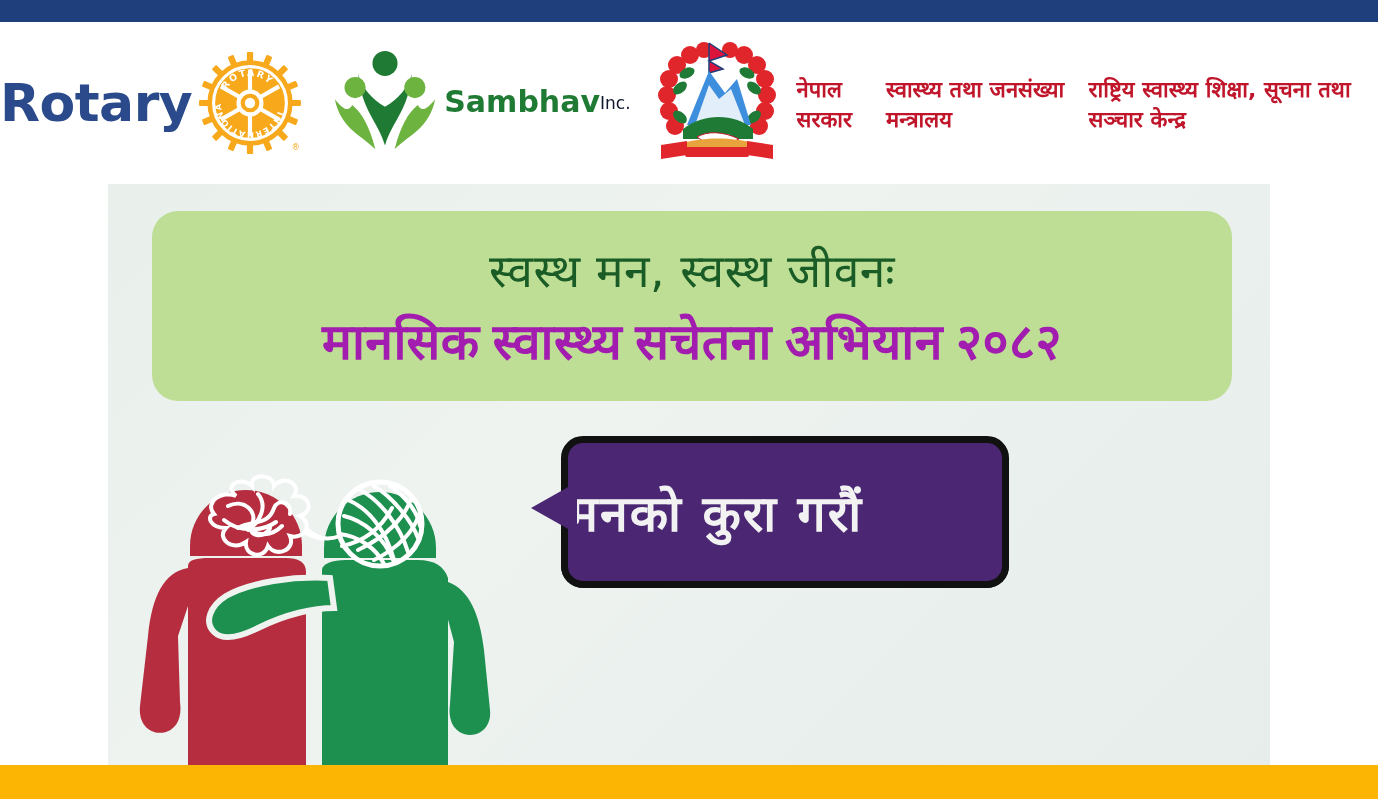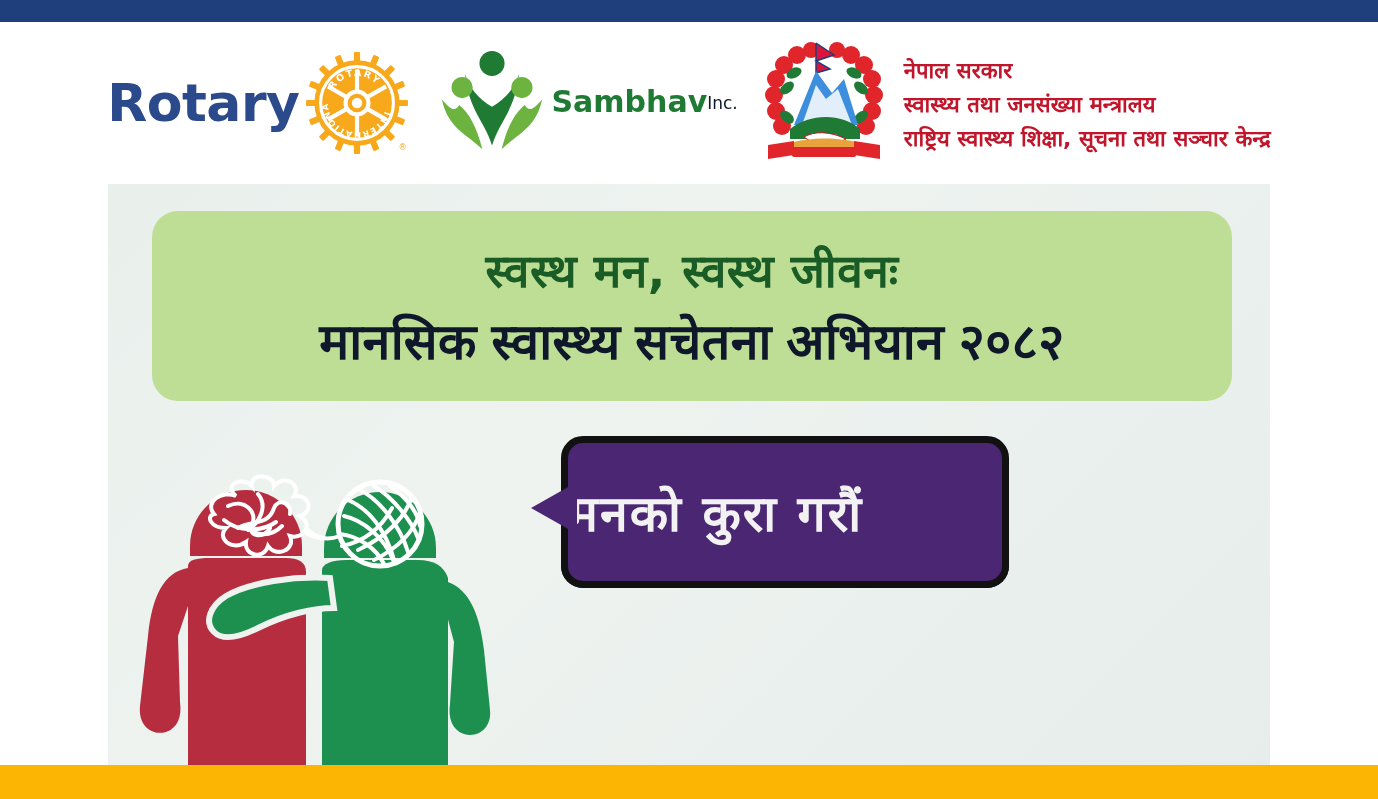--- a/index.html
+++ b/index.html
@@ -27,38 +27,38 @@
 
   
   .sambhav{ display:flex; align-items:center; margin-right:16px; }
   .sambhav-mark{ width:118px; height:108px; }
   .sambhav-name{ font-size:30px; font-weight:bold; color:#1F7A33; line-height:0.95; margin-top:-2px; }
   .sambhav-sub{ font-size:17px; font-weight:normal; color:#0f172a; line-height:1; }
 
   
   .nepal{ display:flex; align-items:center; gap:10px; }
   .nepal-emblem{ width:140px; height:140px; }
-  .nepal-text{ display:flex; flex-direction:column; gap:4px; color:#C0152A;
+  .nepal-text{ display:flex; gap:4px; color:#C0152A;
                font-family:"DejaVu Sans","Liberation Sans",sans-serif; }
   .nepal-text .l1{ font-size:22px; font-weight:bold; }
   .nepal-text .l2{ font-size:22px; font-weight:bold; }
   .nepal-text .l3{ font-size:22px; font-weight:bold; }
 
   
   .panel{ position:absolute; left:108px; top:184px; width:1162px; height:581px;
           background:linear-gradient(135deg,#e9f0ec 0%,#eef3f0 40%,#e6edea 100%);
           overflow:hidden; }
 
   .title-box{ position:absolute; left:44px; top:27px; width:1080px; height:190px;
               background:#BEDE96; border-radius:26px;
               display:flex; flex-direction:column; align-items:center; justify-content:center; gap:6px; }
-  .title-line1{ font-size:46px; font-weight:bold; color:#1A5C26; letter-spacing:0.5px;
+  .title-line1{ font-size:46px; font-weight:normal; color:#1A5C26; letter-spacing:0.5px;
                 font-family:"DejaVu Sans","Liberation Sans",sans-serif; }
-  .title-line2{ font-size:50px; font-weight:bold; color:#0f172a; letter-spacing:0.5px;
-                font-family:Liberation Sans, sans-serif; }
+  .title-line2{ font-size:50px; font-weight:bold; color:#a21caf; letter-spacing:0.5px;
+                font-family:Liberation Serif, serif; }
 
   
   .figures{ position:absolute; left:10px; top:252px; width:420px; height:330px; }
 
   
   .bubble-wrap{ position:absolute; left:425px; top:252px; width:450px; height:160px; }
   .bubble{ position:absolute; left:28px; top:0; width:448px; height:152px;
            background:#4A2673; border:7px solid #111111; border-radius:22px;
            display:flex; align-items:center; justify-content:flex-start; z-index:2; }
   .bubble-text{ font-size:50px; font-weight:bold; color:#F2F2F2; letter-spacing:2px;

